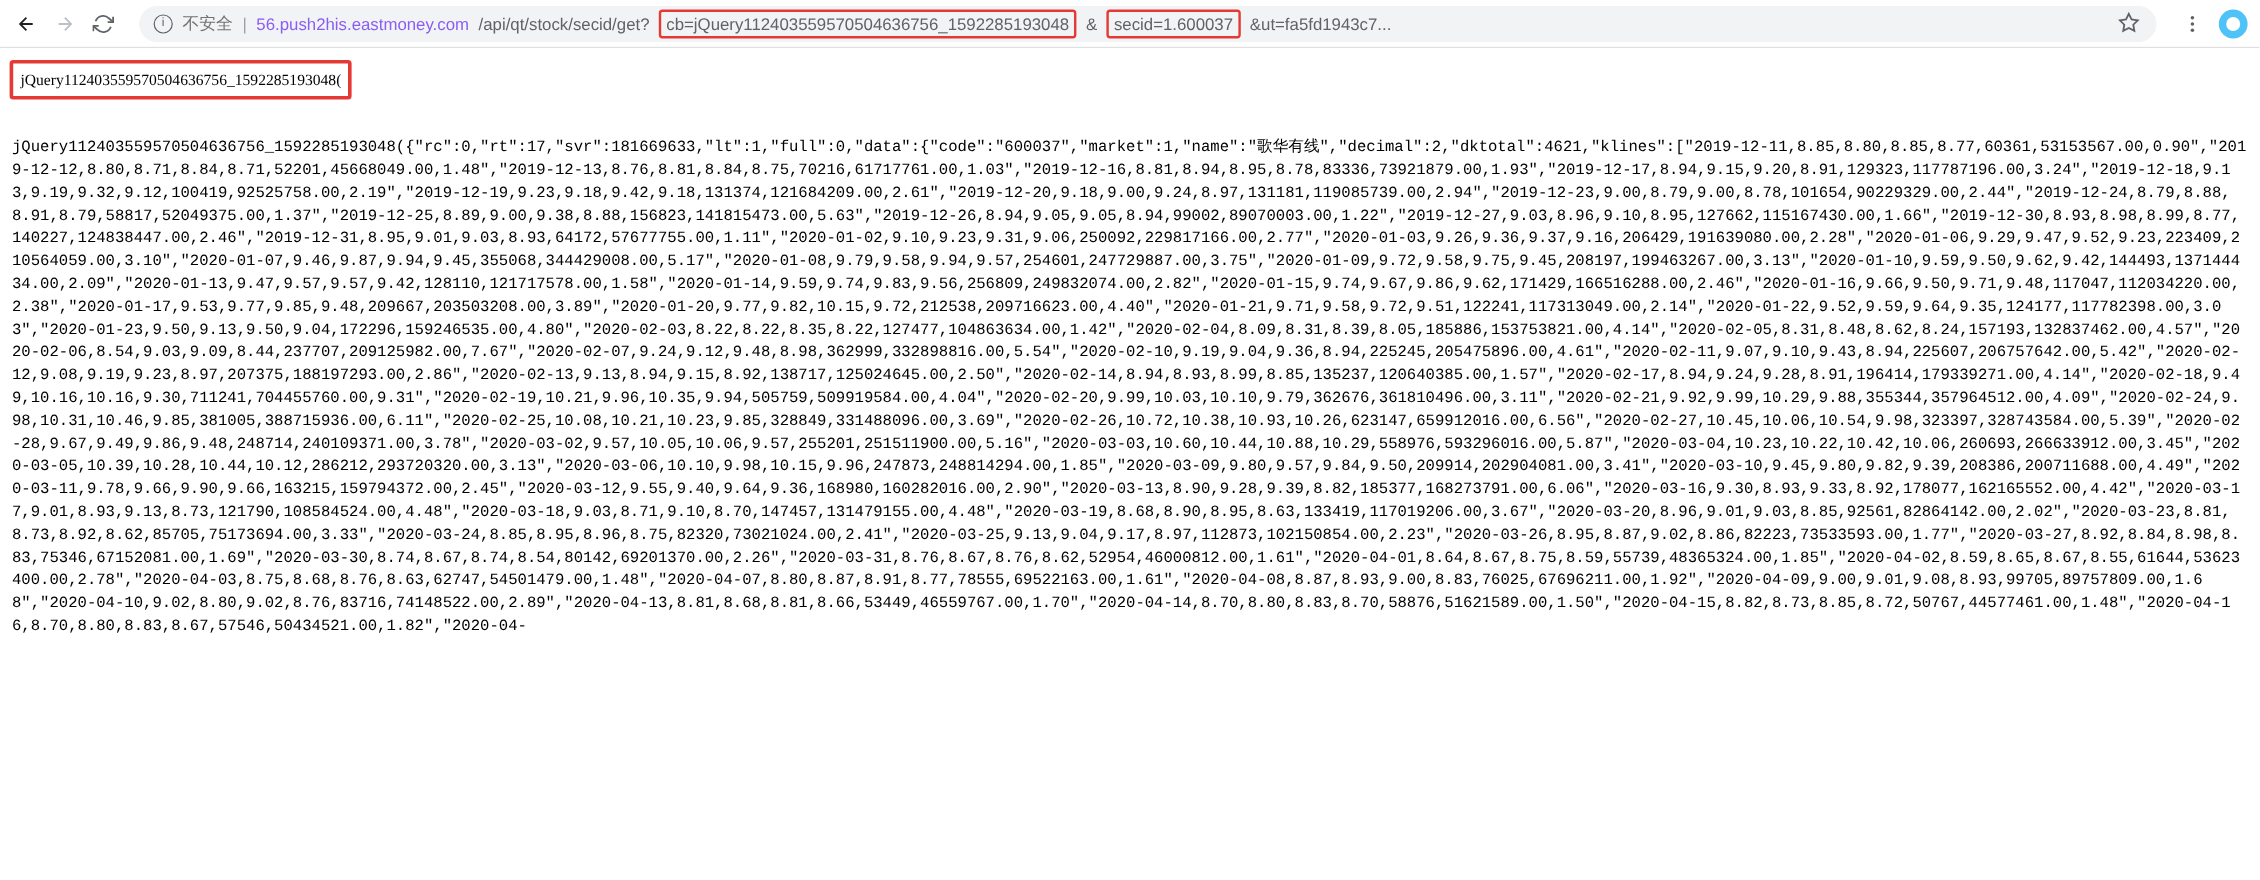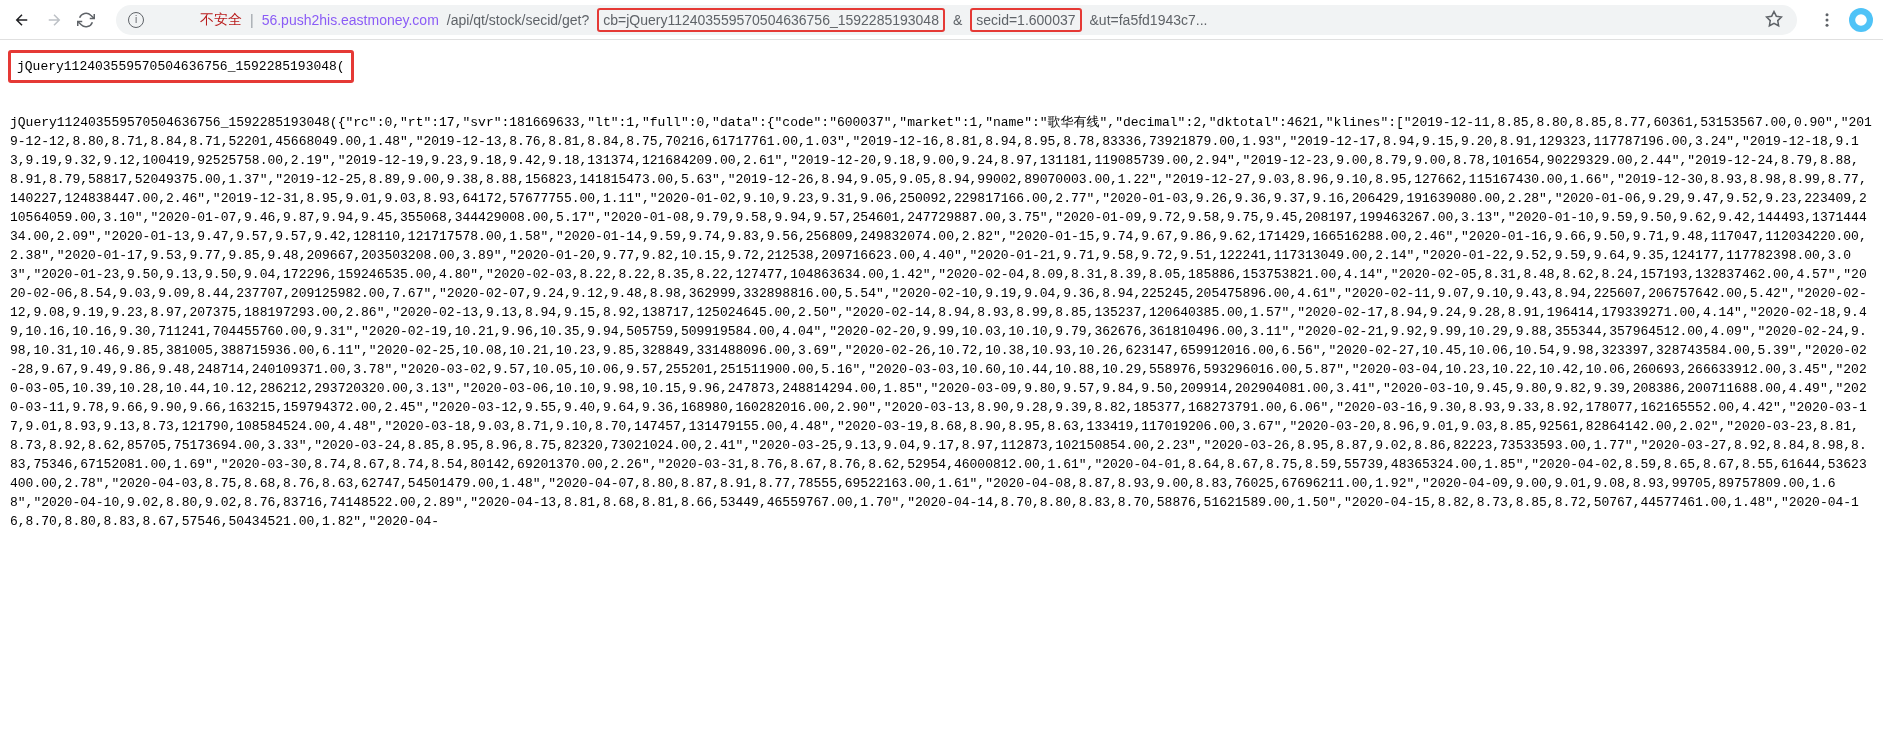--- a/index.html
+++ b/index.html
@@ -47,21 +47,21 @@
     width: 16px;
     height: 16px;
     display: inline-flex;
     align-items: center;
     justify-content: center;
     border: 1px solid #5f6368;
     border-radius: 50%;
     font-size: 10px;
     font-style: normal;
   }
-  .url-insecure { color: #b91c1c; margin-left: 48px; }
+  .url-insecure { color: #737373; }
   .url-separator { color: #9aa0a6; }
   .url-host { color: #8b5cf6; }
   .url-path { color: #5f6368; }
   .url-highlight-box {
     border: 2px solid #e53935;
     border-radius: 3px;
     padding: 2px 4px;
     display: inline-block;
     color: #5f6368;
     text-align: right;
@@ -105,21 +105,21 @@
   .callback-highlight {
     border: 3px solid #e53935;
     border-radius: 3px;
     padding: 4px 6px;
     display: inline-block;
     background: #fff;
     position: absolute;
     top: 10px;
     left: 8px;
     font-size: 13px;
-    font-family: Liberation Mono, monospace;
+    font-family: Liberation Serif, serif;
   }
   .response-text {
     display: block;
     padding-top: 2px;
   }
 </style>
 </head>
 <body>
 
 <div class="browser-toolbar">

